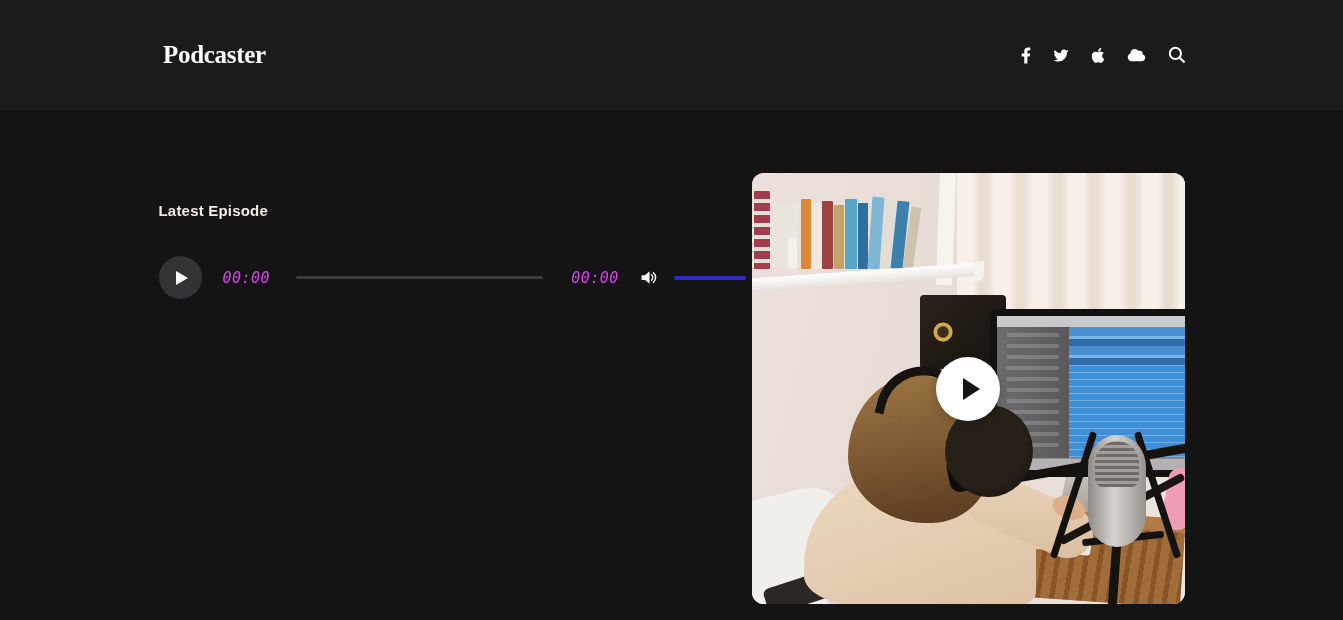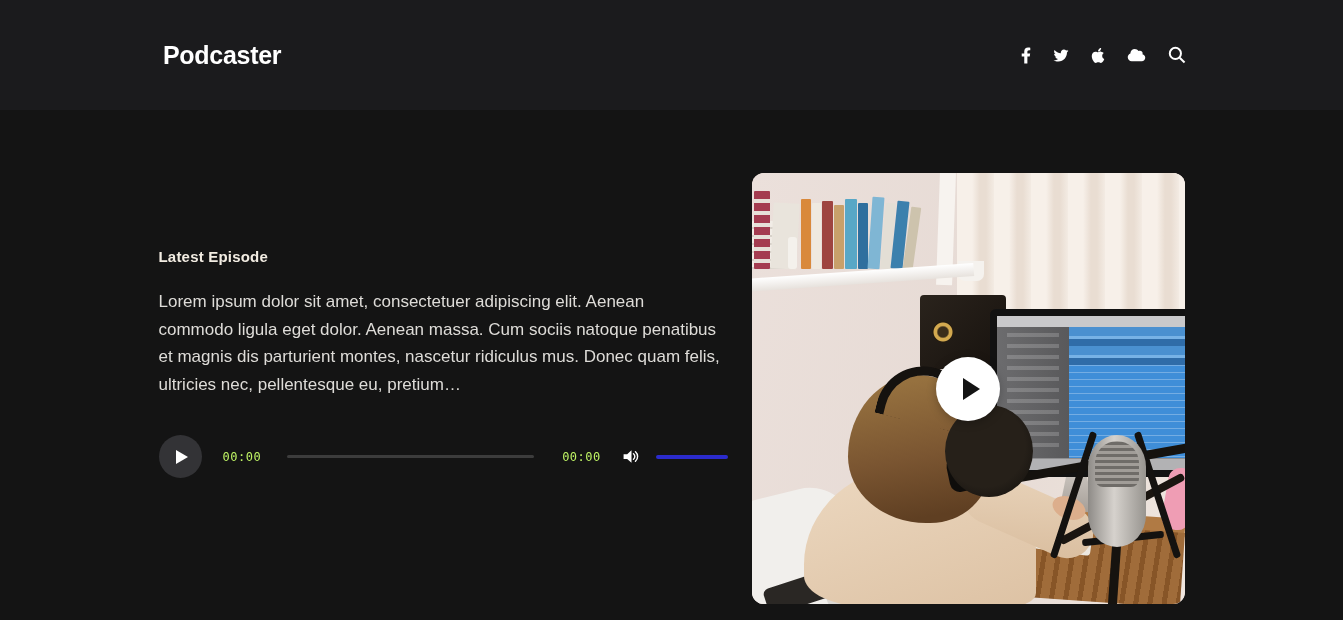--- a/index.html
+++ b/index.html
@@ -9,37 +9,37 @@
     font-family:"Liberation Sans", sans-serif;
     color:#f2ece2;
   }
 
   
   .header {
     height:110px; background:#1b1b1d;
     display:flex; align-items:center;
     padding:0 157px 0 163px;
   }
-  .logo { font-size:25px; font-weight:700; color:#ffffff; letter-spacing:-0.3px; cursor:pointer; }
+  .logo { font-size:25px; font-weight:700; color:#ffffff; letter-spacing:-0.3px; cursor:pointer;font-family:Liberation Serif, serif; }
   .header-right { margin-left:auto; display:flex; align-items:center; }
   .nav { display:flex; align-items:center; gap:33px; }
   .nav a { color:#f4f3f1; font-size:15.5px; text-decoration:none; cursor:pointer; }
   .socials { display:flex; align-items:center; gap:21px; margin-left:48px; }
   .socials .icn { display:inline-flex; align-items:center; justify-content:center; cursor:pointer; }
   .socials svg { fill:#ffffff; display:block; }
   .search-btn svg { fill:none; stroke:#ffffff; stroke-width:2.2; }
 
   
   .hero { position:relative; }
   .hero-inner {
     width:1026px; margin:0 auto;
     display:flex; justify-content:space-between;
   }
   .hero-copy { width:575px; padding-top:92px; }
-  .eyebrow { font-size:15px; font-weight:700; color:#f2ece2; letter-spacing:0.2px;margin-top:46px; }
+  .eyebrow { font-size:15px; font-weight:700; color:#f2ece2; letter-spacing:0.2px; }
   .title {
     margin-top:21px;
     font-size:46px; line-height:1.21; font-weight:700;
     color:#f2ece2; letter-spacing:-0.5px; max-width:575px;
   }
   .desc {
     margin-top:23px; max-width:562px;
     font-size:17px; line-height:1.62; color:#dedcd8;
   }
 
@@ -51,21 +51,21 @@
     display:flex; align-items:center; justify-content:center; flex:none;
   }
   .play-btn .tri {
     width:0; height:0; margin-left:3px;
     border-left:12px solid #ffffff;
     border-top:7.5px solid transparent;
     border-bottom:7.5px solid transparent;
   }
   .time {
     font-family:"DejaVu Sans Mono", monospace;
-    font-size:12px; color:#bef264; letter-spacing:0.5px; flex:none;
+    font-size:15px; color:#d946ef; letter-spacing:0.5px; flex:none;font-style:italic;
   }
   .t-cur { margin-left:21px; }
   .t-dur { margin-left:28px; }
   .seek {
     width:247px; height:3px; border-radius:2px;
     background:#3c3c3c; margin-left:26px; cursor:pointer; flex:none;
   }
   .vol-icn { margin-left:21px; cursor:pointer; display:inline-flex; flex:none; }
   .vol-bar {
     width:72px; height:4px; border-radius:2px;
@@ -228,21 +228,20 @@
           </svg>
       </span>
     </div>
   </div>
 </header>
 
 <section class="hero">
   <div class="hero-inner">
     <div class="hero-copy">
       <div class="eyebrow">Latest Episode</div>
-      <p class="desc">Lorem ipsum dolor sit amet, consectetuer adipiscing elit. Aenean commodo ligula eget dolor. Aenean massa. Cum sociis natoque penatibus et magnis dis parturient montes, nascetur ridiculus mus. Donec quam felis, ultricies nec, pellentesque eu, pretium…</p>
 
       <div class="player">
         <button class="play-btn">
           <span class="tri"></span>
         </button>
         <span class="time t-cur">00:00</span>
         <div class="seek"></div>
         <span class="time t-dur">00:00</span>
         <span class="vol-icn">
           <svg width="19" height="17" viewBox="0 0 24 20">

